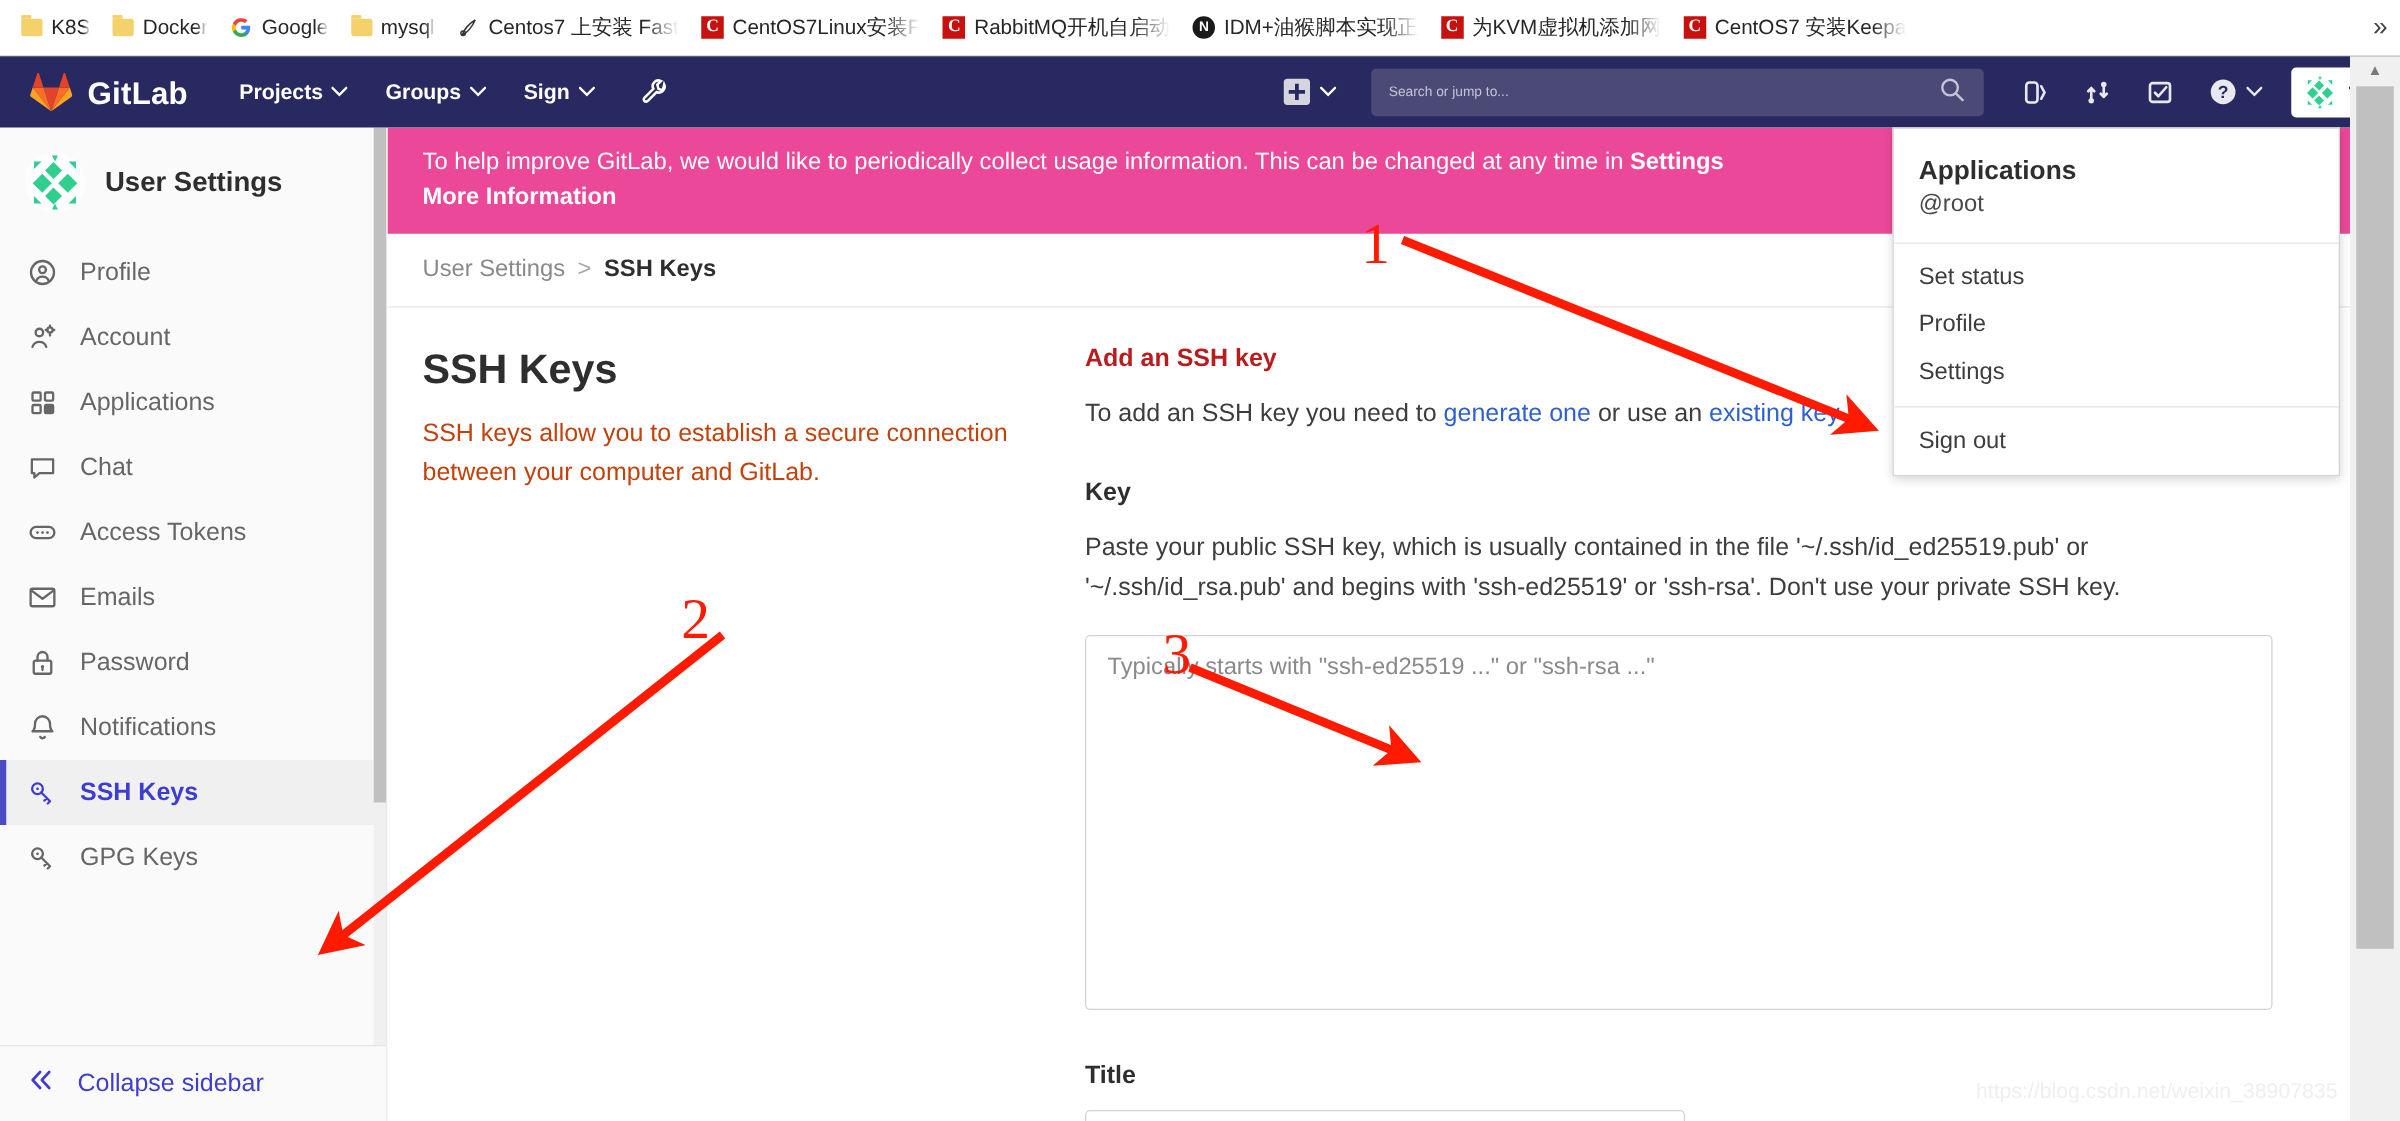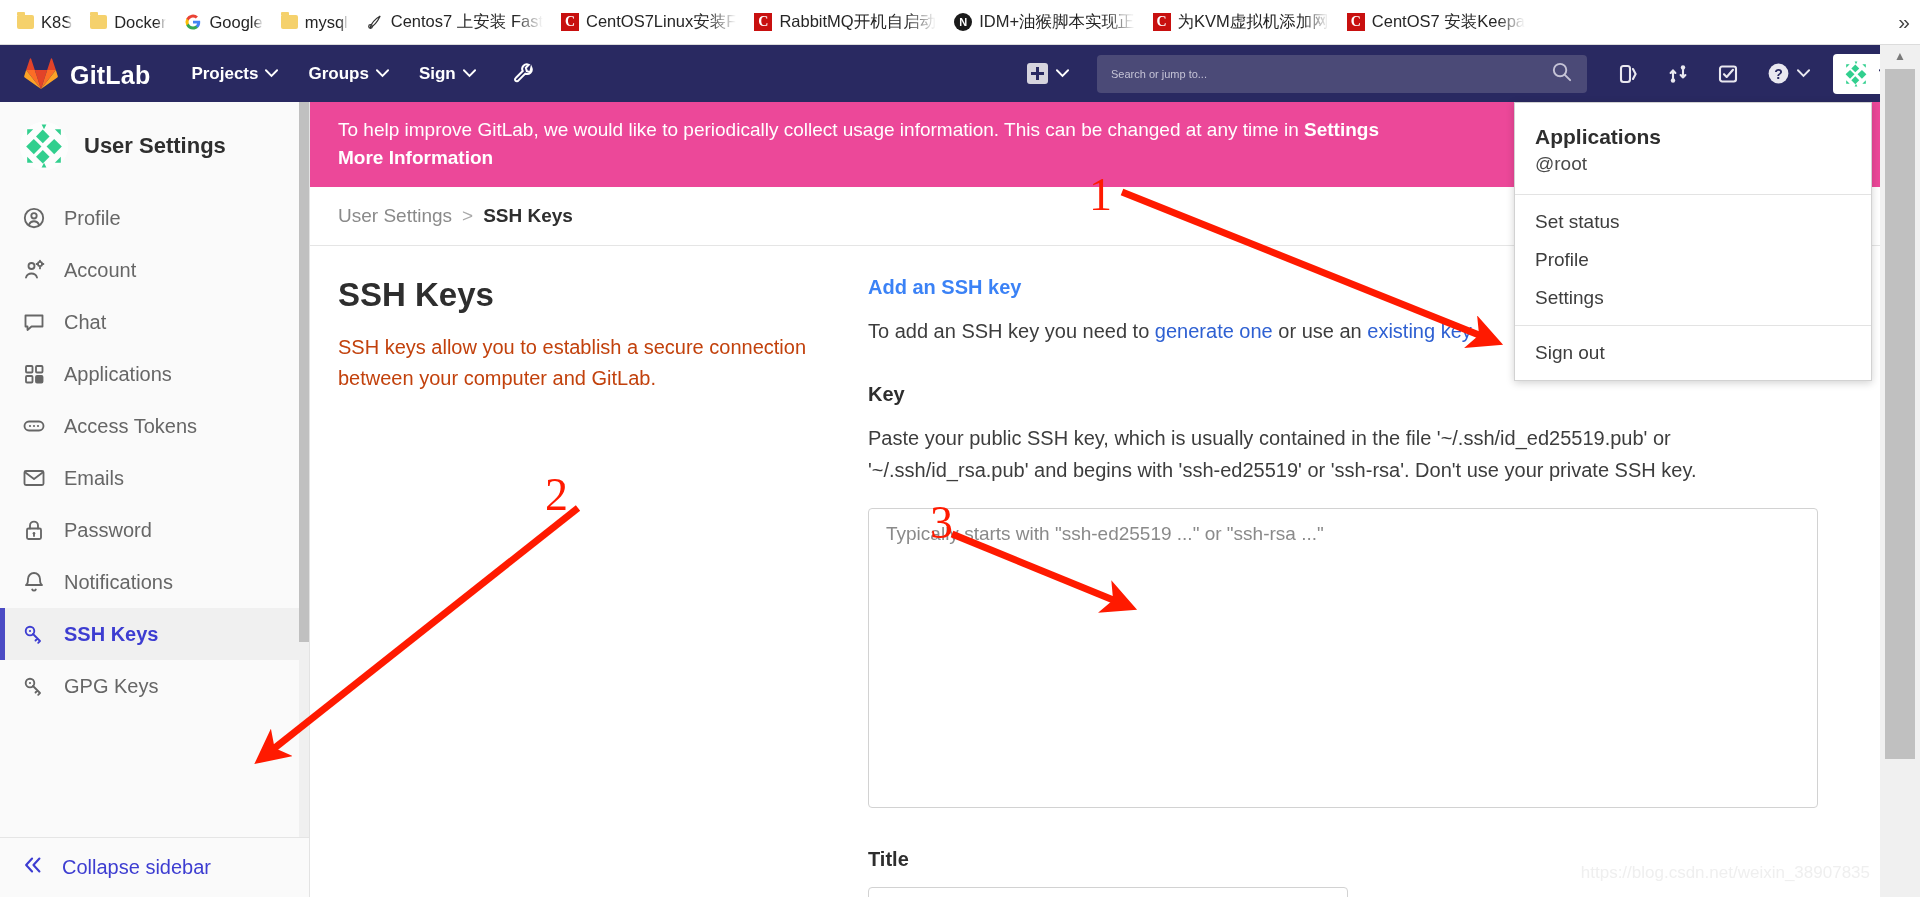--- a/index.html
+++ b/index.html
@@ -205,21 +205,21 @@
     border-bottom: 1px solid #e5e5e5;
     display: flex; align-items: center; gap: 10px;
   }
   .breadcrumb .sep { color: #a8a8a8; }
   .breadcrumb .current { color: #2e2e2e; font-weight: bold; }
   .content { display: flex; padding: 30px 28px 0 28px; gap: 60px; }
   .col-left { width: 470px; flex: 0 0 470px; }
   .col-right { flex: 1; max-width: 950px; }
   .page-h { font-size: 33px; font-weight: bold; color: #2e2e2e; margin-bottom: 18px; }
   .page-desc { font-size: 20px; color: #c2410c; line-height: 1.55; }
-  .sec-h { font-size: 20px; font-weight: bold; color: #3b82f6; margin-bottom: 16px; }
+  .sec-h { font-size: 20px; font-weight: bold; color: #b91c1c; margin-bottom: 16px; }
   .sec-p { font-size: 20px; color: #3d3d3d; line-height: 1.6; }
   .lnk { color: #2e60d2; cursor: pointer; }
   .field-label { font-size: 20px; font-weight: bold; color: #2e2e2e; margin: 36px 0 16px; }
   .key-textarea {
     width: 100%; height: 300px;
     border: 1px solid #d2d2d2; border-radius: 4px;
     padding: 14px 17px; font-size: 19px; color: #8a8a8a;
     background: #fff; resize: none;
     font-family: "Liberation Sans", sans-serif;
   }
@@ -480,35 +480,35 @@
               <path d="M4 19.5a5.8 5.8 0 0 1 11 0"></path>
               <circle cx="18" cy="6" r="2.1"></circle>
               <path d="M18 2.6v1M18 9.4v1M21.4 6h-1M15.6 6h-1"></path>
             </svg>
           </span>
           <span>Account</span>
         </div>
         <div class="sb-item">
           <span class="ico">
             <svg width="24" height="24" viewBox="0 0 24 24" fill="none" stroke="currentColor" stroke-width="1.85" stroke-linecap="round" stroke-linejoin="round">
-              <path d="M3.5 5.5h17v11h-11l-4 3.5v-3.5h-2z"></path>
-            </svg>
-          </span>
-          <span>Chat</span>
-        </div>
-        <div class="sb-item">
-          <span class="ico">
-            <svg width="24" height="24" viewBox="0 0 24 24" fill="none" stroke="currentColor" stroke-width="1.85" stroke-linecap="round" stroke-linejoin="round">
               <rect x="4" y="4" width="6.5" height="6.5" rx="1"></rect>
               <rect x="14" y="4" width="6.5" height="6.5" rx="1"></rect>
               <rect x="4" y="14" width="6.5" height="6.5" rx="1"></rect>
               <rect x="14" y="14" width="6.5" height="6.5" rx="1" fill="currentColor"></rect>
             </svg>
           </span>
           <span>Applications</span>
+        </div>
+        <div class="sb-item">
+          <span class="ico">
+            <svg width="24" height="24" viewBox="0 0 24 24" fill="none" stroke="currentColor" stroke-width="1.85" stroke-linecap="round" stroke-linejoin="round">
+              <path d="M3.5 5.5h17v11h-11l-4 3.5v-3.5h-2z"></path>
+            </svg>
+          </span>
+          <span>Chat</span>
         </div>
         <div class="sb-item">
           <span class="ico">
             <svg width="24" height="24" viewBox="0 0 24 24" fill="none" stroke="currentColor" stroke-width="1.85" stroke-linecap="round" stroke-linejoin="round">
               <rect x="2.5" y="7.5" width="19" height="9" rx="4.5"></rect>
               <circle cx="8" cy="12" r="1.1" fill="currentColor" stroke="none"></circle>
               <circle cx="12" cy="12" r="1.1" fill="currentColor" stroke="none"></circle>
               <circle cx="16" cy="12" r="1.1" fill="currentColor" stroke="none"></circle>
             </svg>
           </span>

